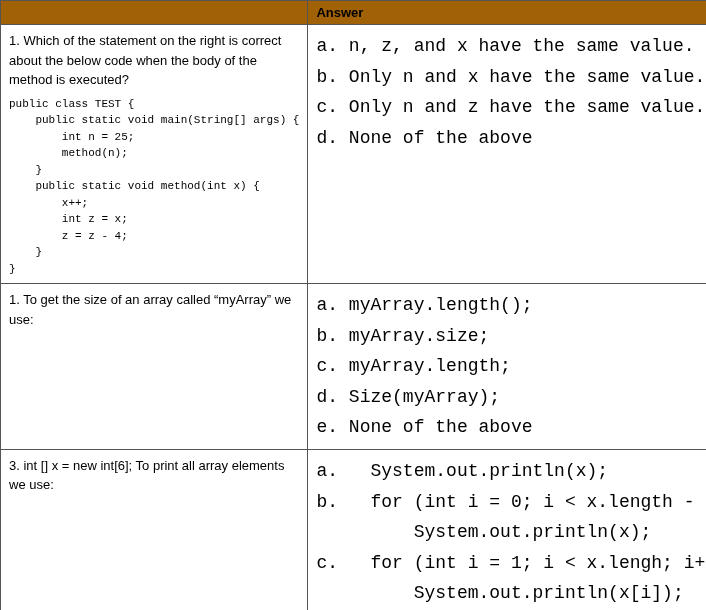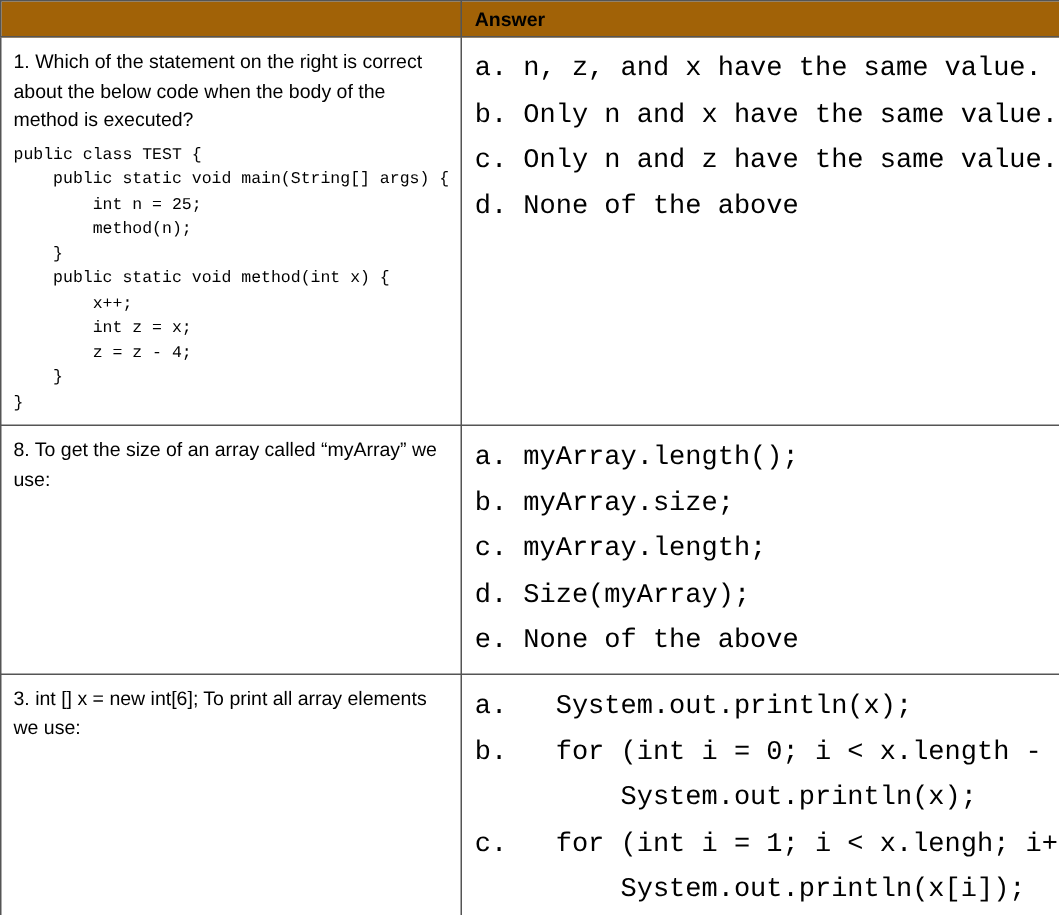--- a/index.html
+++ b/index.html
@@ -85,21 +85,21 @@
         </td>
         <td class="answer-col">
           <div class="answer-text">a. n, z, and x have the same value.
 b. Only n and x have the same value.
 c. Only n and z have the same value.
 d. None of the above</div>
         </td>
       </tr>
       <tr>
         <td class="question-col">
-          <div class="question-text">8. To get the size of an array called
+          <div class="question-text">1. To get the size of an array called
 “myArray” we use:</div>
         </td>
         <td class="answer-col">
           <div class="answer-text">a. myArray.length();
 b. myArray.size;
 c. myArray.length;
 d. Size(myArray);
 e. None of the above</div>
         </td>
       </tr>

